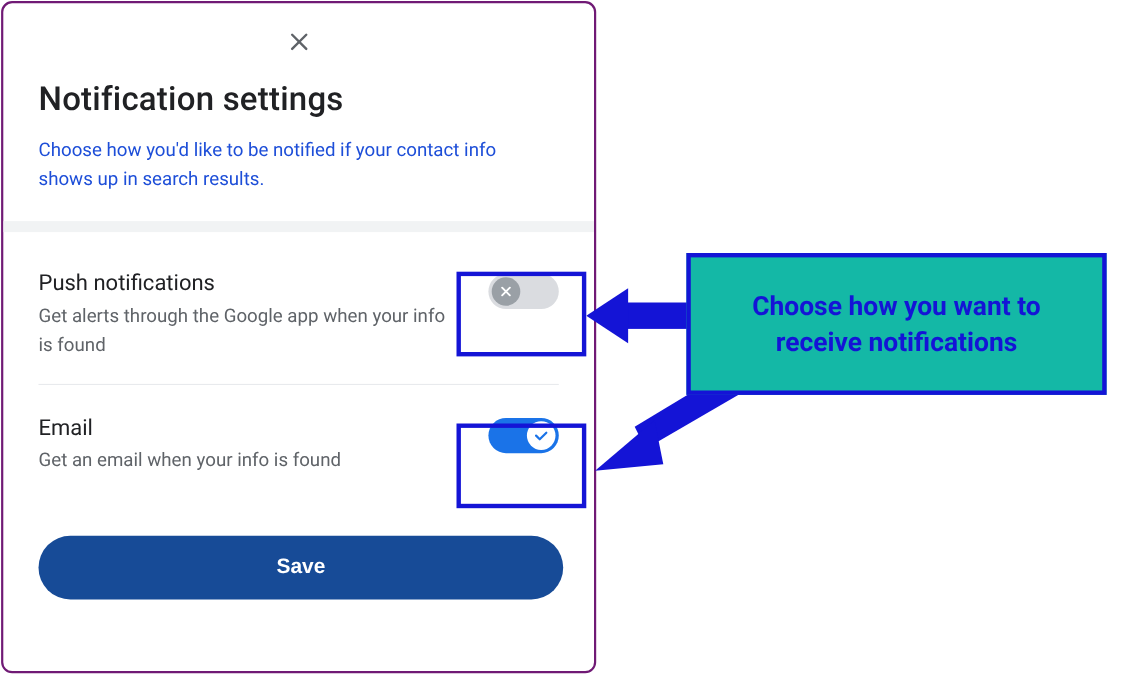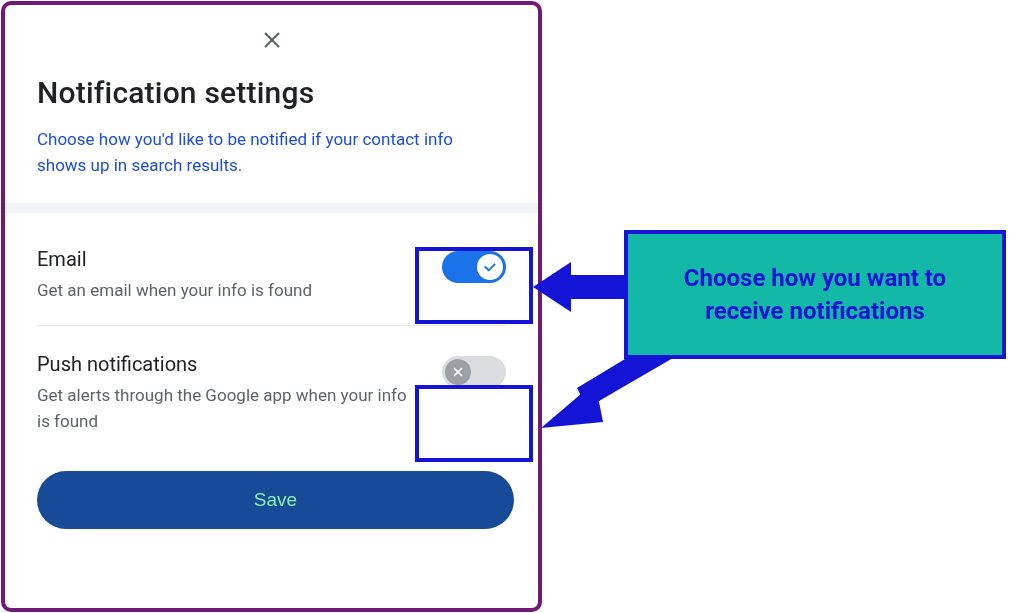--- a/index.html
+++ b/index.html
@@ -10,21 +10,21 @@
       background: #fff;
       position: relative;
     }
     .modal {
       position: absolute;
       left: 1px;
       top: 1px;
       width: 541px;
       height: 611px;
       background: #fff;
-      border: 4px solid #701a75;
+      border: 2px solid #701a75;
       border-radius: 10px;
       overflow: hidden;
     }
     .close-row {
       display: flex;
       justify-content: center;
       padding-top: 20px;
       padding-bottom: 8px;
     }
     .close-btn {
@@ -110,30 +110,30 @@
       align-items: center;
       justify-content: center;
     }
     .toggle.on .knob { right: 3px; }
     .toggle.off .knob {
       left: 3px;
       background: #9aa0a6;
     }
     .save-btn {
       display: block;
-      margin: 14px 32px 0 32px;
+      margin: 32px 32px 0 32px;
       width: 477px;
       height: 58px;
       background: #1a4fa3;
       background: #174ea6;
       background: #1967d2;
       background: #1a4fa3;
-      color: #86efac;
+      color: #ffffff;
       font-size: 19px;
-      font-weight: 400;
+      font-weight: 700;
       border: none;
       border-radius: 29px;
       cursor: pointer;
     }
     .save-btn { background:#1a4fa0; }
     .save-btn { background:#1a4e9e; }
     .save-btn { background:#19498f; }
     .save-btn { background:#174ea6; }
     .save-btn { background:#1a4c93; }
     .save-btn { background:#1c4f9c; }
@@ -195,51 +195,51 @@
     <h1 class="title">Notification settings</h1>
     <p class="subtitle">Choose how you'd like to be notified if your contact info shows up in search results.</p>
   </div>
 
   <div class="divider-band"></div>
 
   <div class="options">
 
     <div class="option">
       <div class="opt-text">
-        <div class="opt-title">Email</div>
-        <div class="opt-desc">Get an email when your info is found</div>
-      </div>
-      <div class="toggle-wrap">
-        <div class="toggle on">
-          <div class="knob">
-            <svg width="16" height="16" viewBox="0 0 24 24" fill="none" stroke="#1a73e8" stroke-width="3" stroke-linecap="round" stroke-linejoin="round">
-              <polyline points="5 12 10 17 19 8"></polyline>
-            </svg>
-          </div>
-        </div>
-      </div>
-    </div>
-
-    <div class="option">
-      <div class="opt-text">
         <div class="opt-title">Push notifications</div>
         <div class="opt-desc">Get alerts through the Google app when your info is found</div>
       </div>
       <div class="toggle-wrap">
         <div class="toggle off">
           <div class="knob">
             <svg width="14" height="14" viewBox="0 0 24 24" fill="none" stroke="#ffffff" stroke-width="3" stroke-linecap="round">
               <line x1="6" y1="6" x2="18" y2="18"></line>
               <line x1="18" y1="6" x2="6" y2="18"></line>
             </svg>
           </div>
         </div>
       </div>
     </div>
 
+    <div class="option">
+      <div class="opt-text">
+        <div class="opt-title">Email</div>
+        <div class="opt-desc">Get an email when your info is found</div>
+      </div>
+      <div class="toggle-wrap">
+        <div class="toggle on">
+          <div class="knob">
+            <svg width="16" height="16" viewBox="0 0 24 24" fill="none" stroke="#1a73e8" stroke-width="3" stroke-linecap="round" stroke-linejoin="round">
+              <polyline points="5 12 10 17 19 8"></polyline>
+            </svg>
+          </div>
+        </div>
+      </div>
+    </div>
+
   </div>
 
   <button class="save-btn">Save</button>
 </div>
 
 <div id="ann1" class="annot-box"></div>
 <div id="ann2" class="annot-box"></div>
 
 <svg class="arrow" style="left:533px; top:258px;" width="95" height="60" viewBox="0 0 95 60">
   <rect x="35" y="17" width="60" height="24" fill="#1414d6"></rect>

